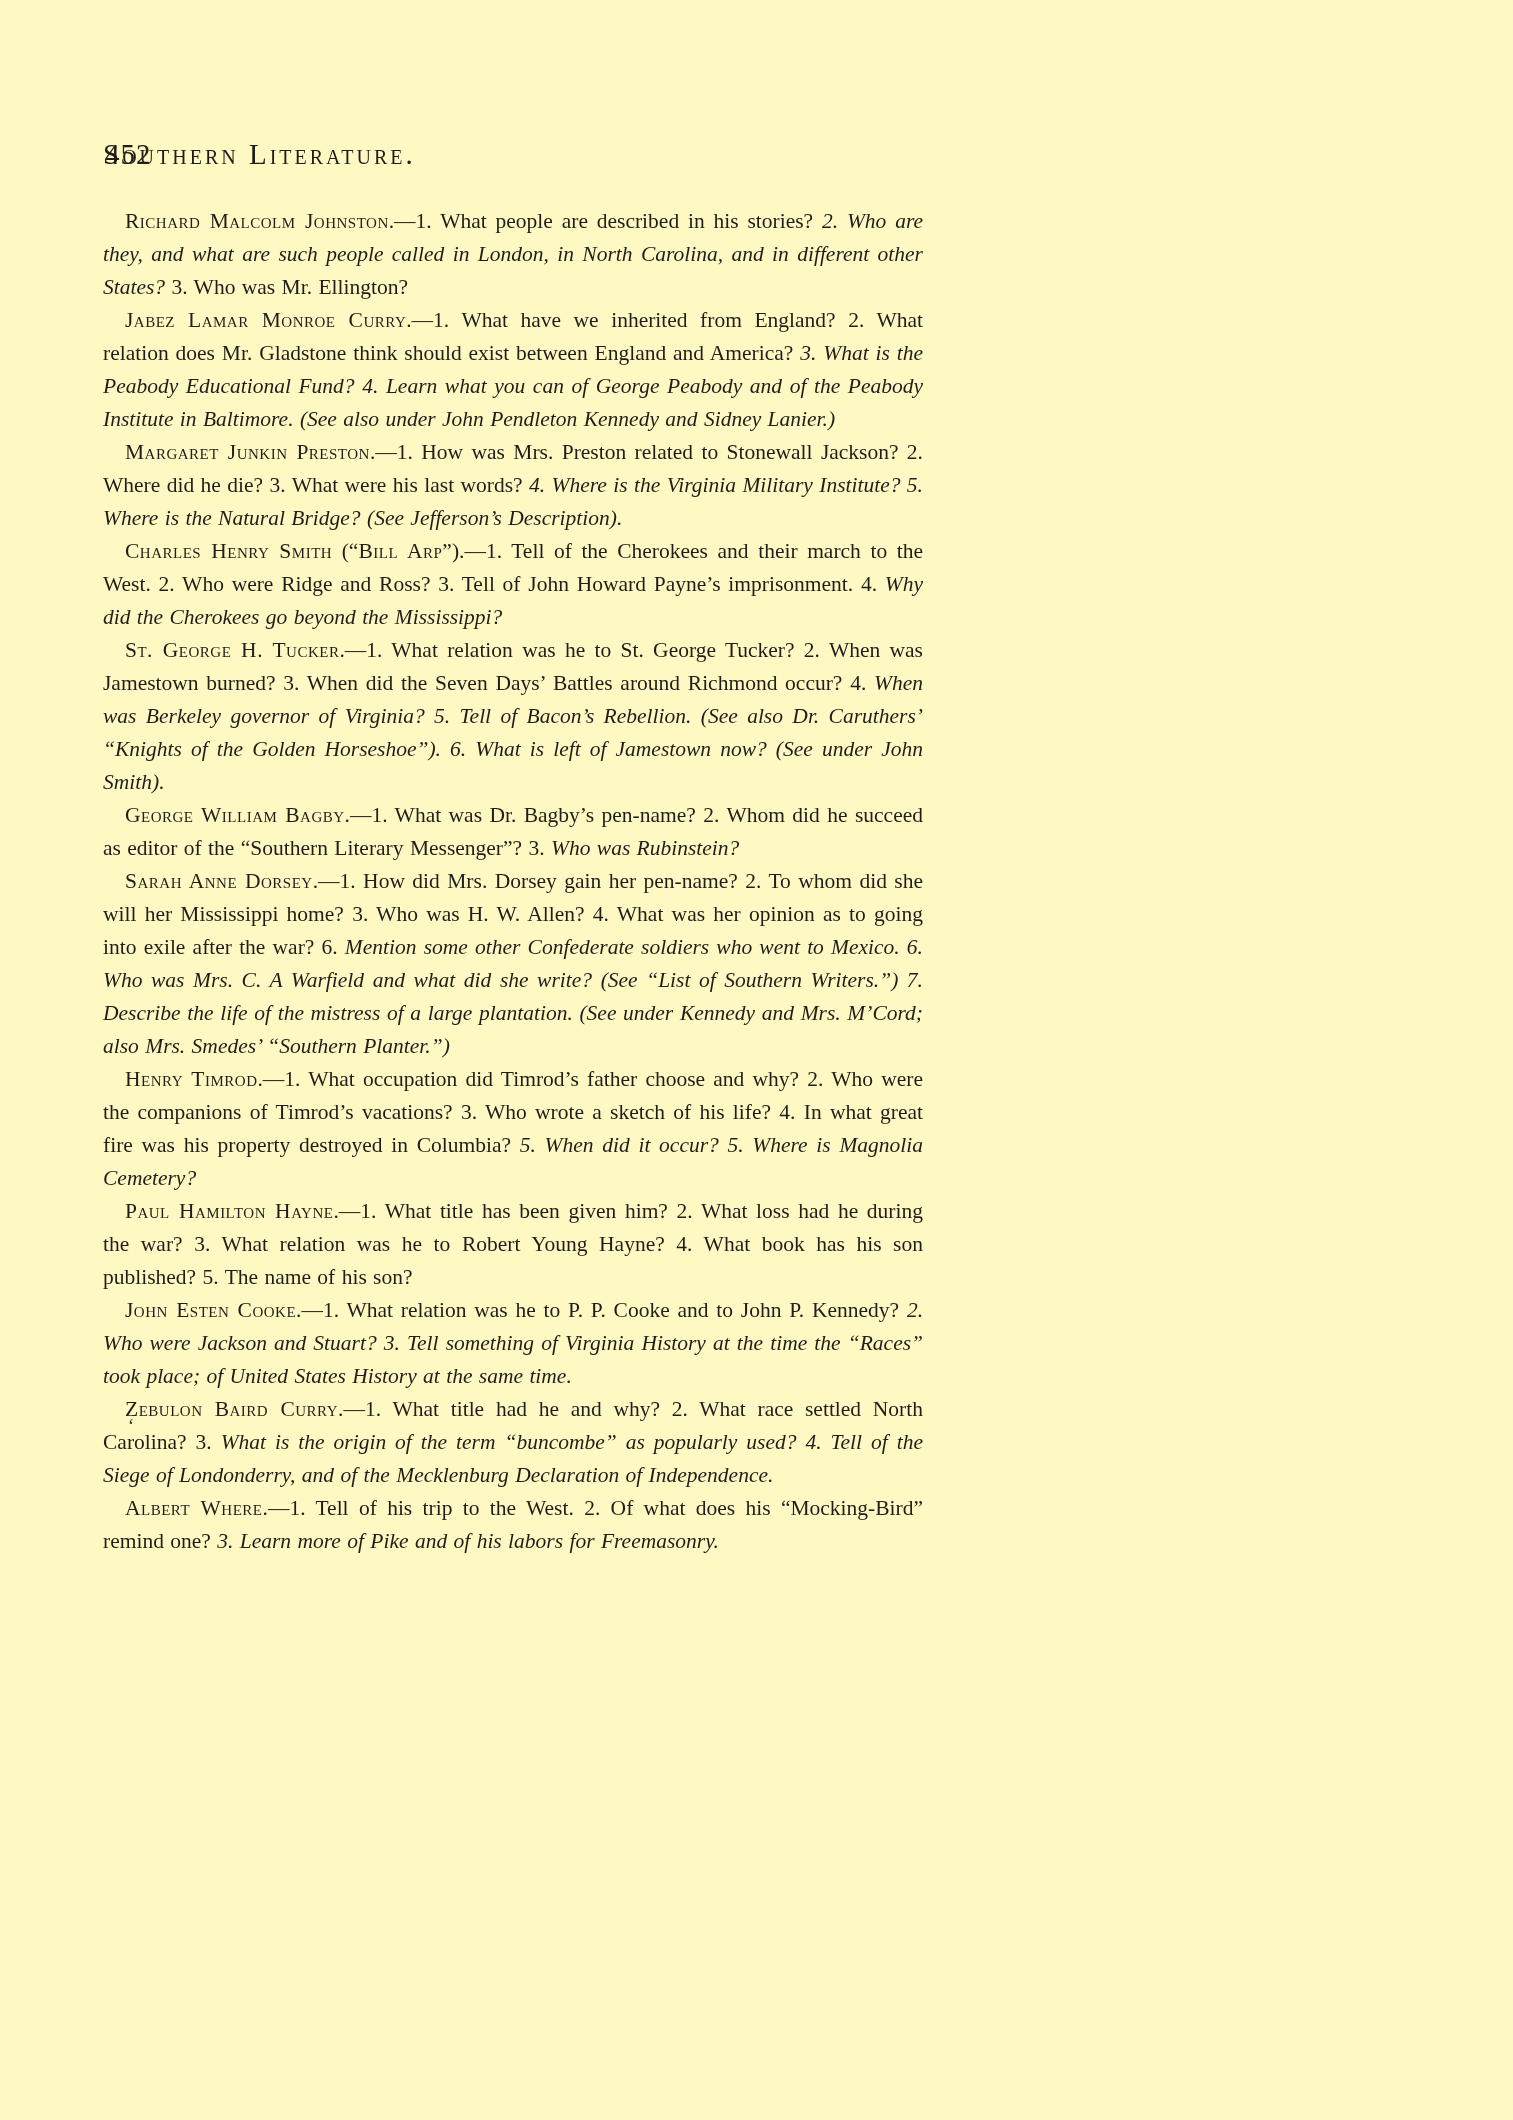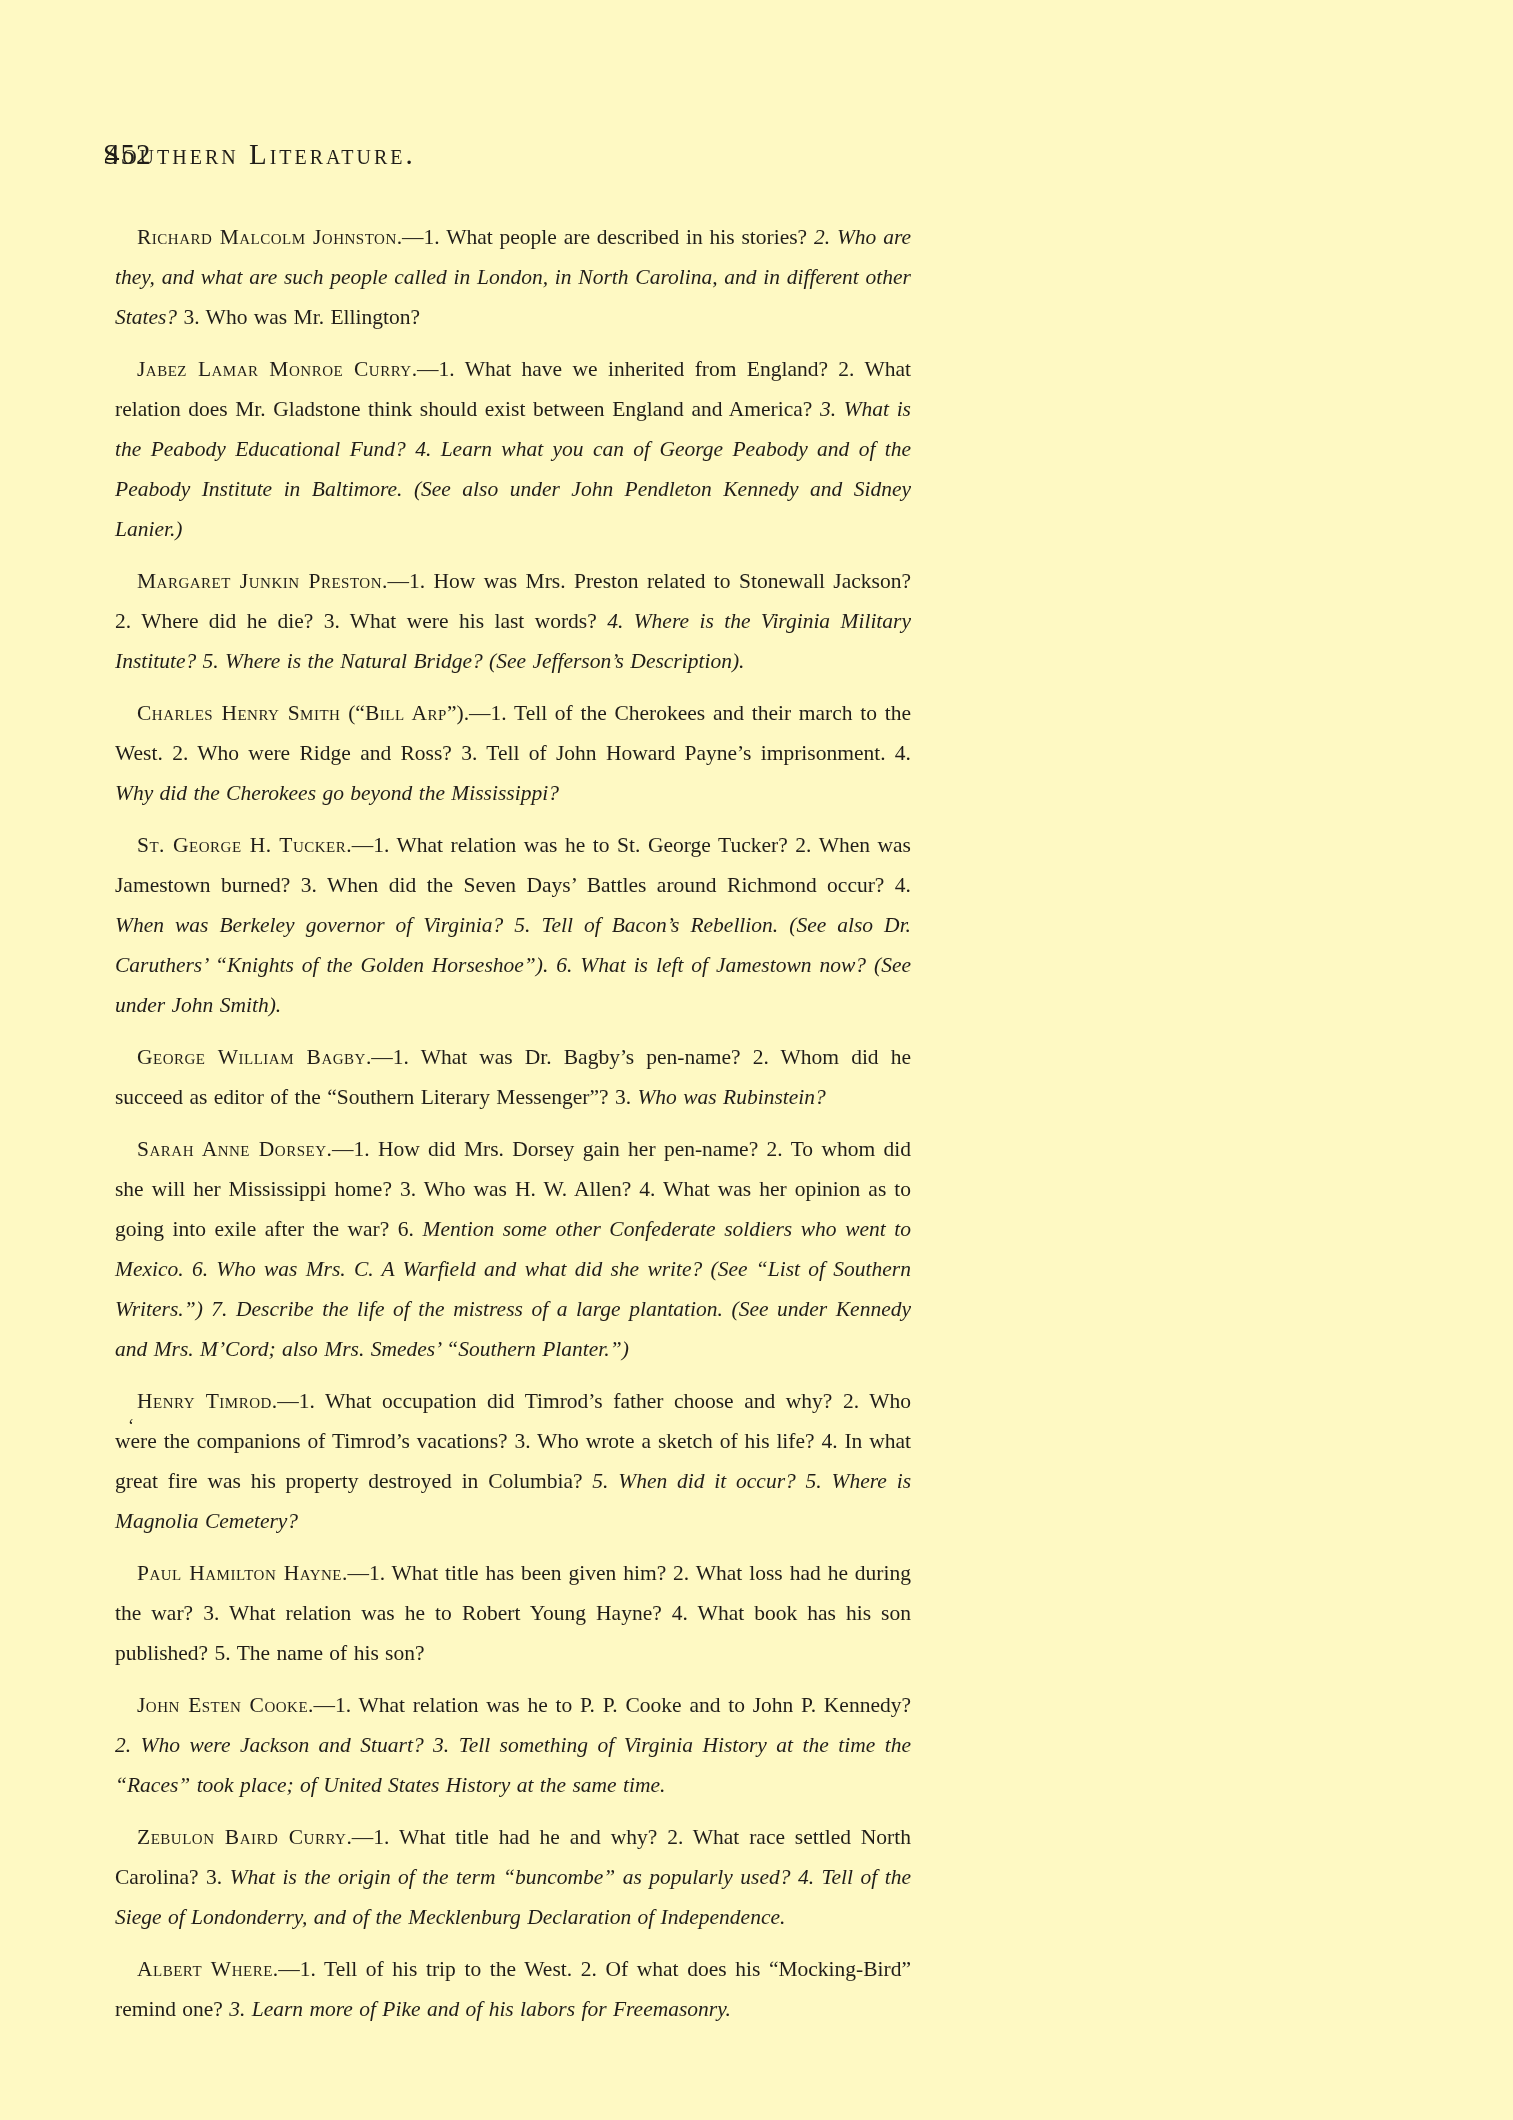--- a/index.html
+++ b/index.html
@@ -36,23 +36,23 @@
     font-variant: small-caps;
     letter-spacing: 3px;
   }
   .page-body {
     position: absolute;
     top: 205px;
     left: 103px;
     width: 820px;
   }
   .para {
-    margin: 12px;
+    margin: 0;
     font-size: 21.5px;
-    line-height: 40px;
+    line-height: 33px;
     text-align: justify;
     text-indent: 22px;
     word-spacing: 1px;
   }
   .seg-smallcaps { font-variant: small-caps; letter-spacing: 0.5px; }
   .seg-italic { font-style: italic; }
   .seg-normal { font-style: normal; }
   .stray-mark {
     position: absolute;
     left: 128px;

